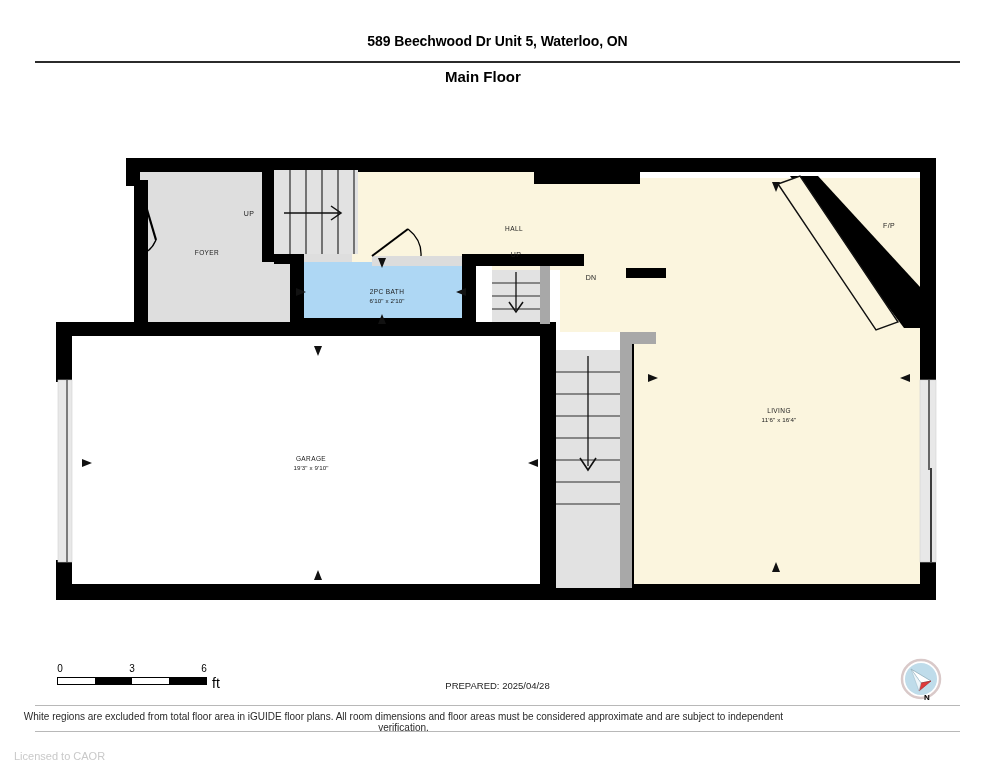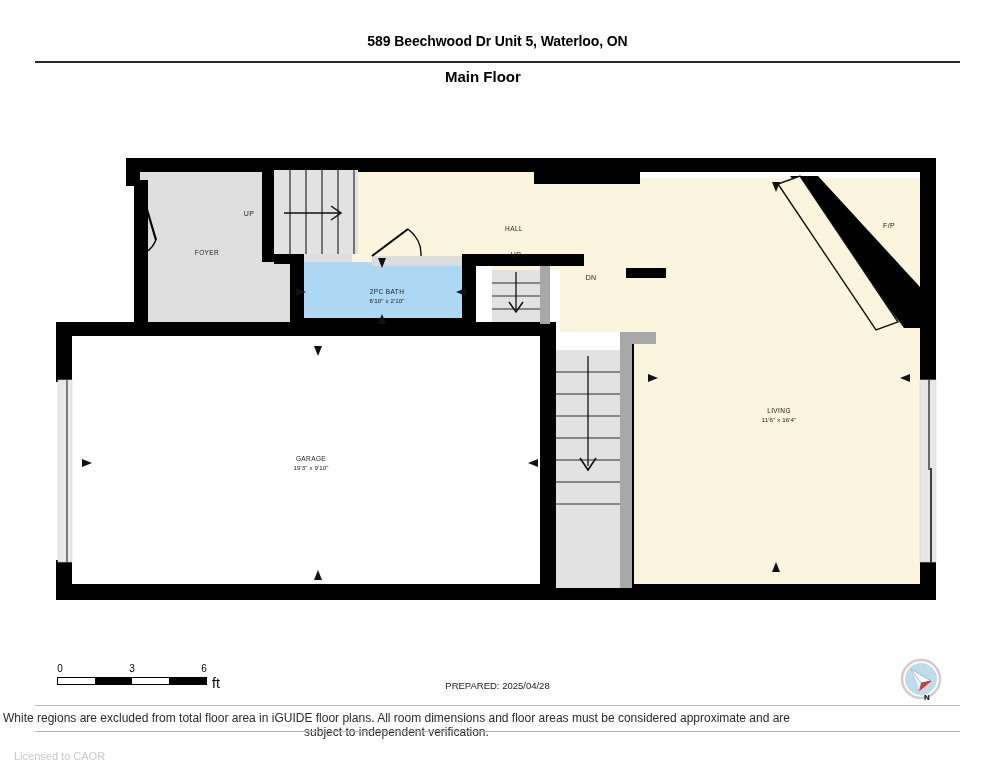--- a/index.html
+++ b/index.html
@@ -136,22 +136,23 @@
     width: 925px;
     height: 1px;
     background: #b8b8b8;
   }
   #disclaimer {
     position: absolute;
     top: 711px;
     left: 0;
     width: 793px;
     text-align: center;
-    font-size: 12px;
+    font-size: 10px;
     color: #2a2a2a;
+    padding-left: 7px;
   }
   #footer-rule2 {
     position: absolute;
     top: 731px;
     left: 35px;
     width: 925px;
     height: 1px;
     background: #b8b8b8;
   }
   #licensed {

